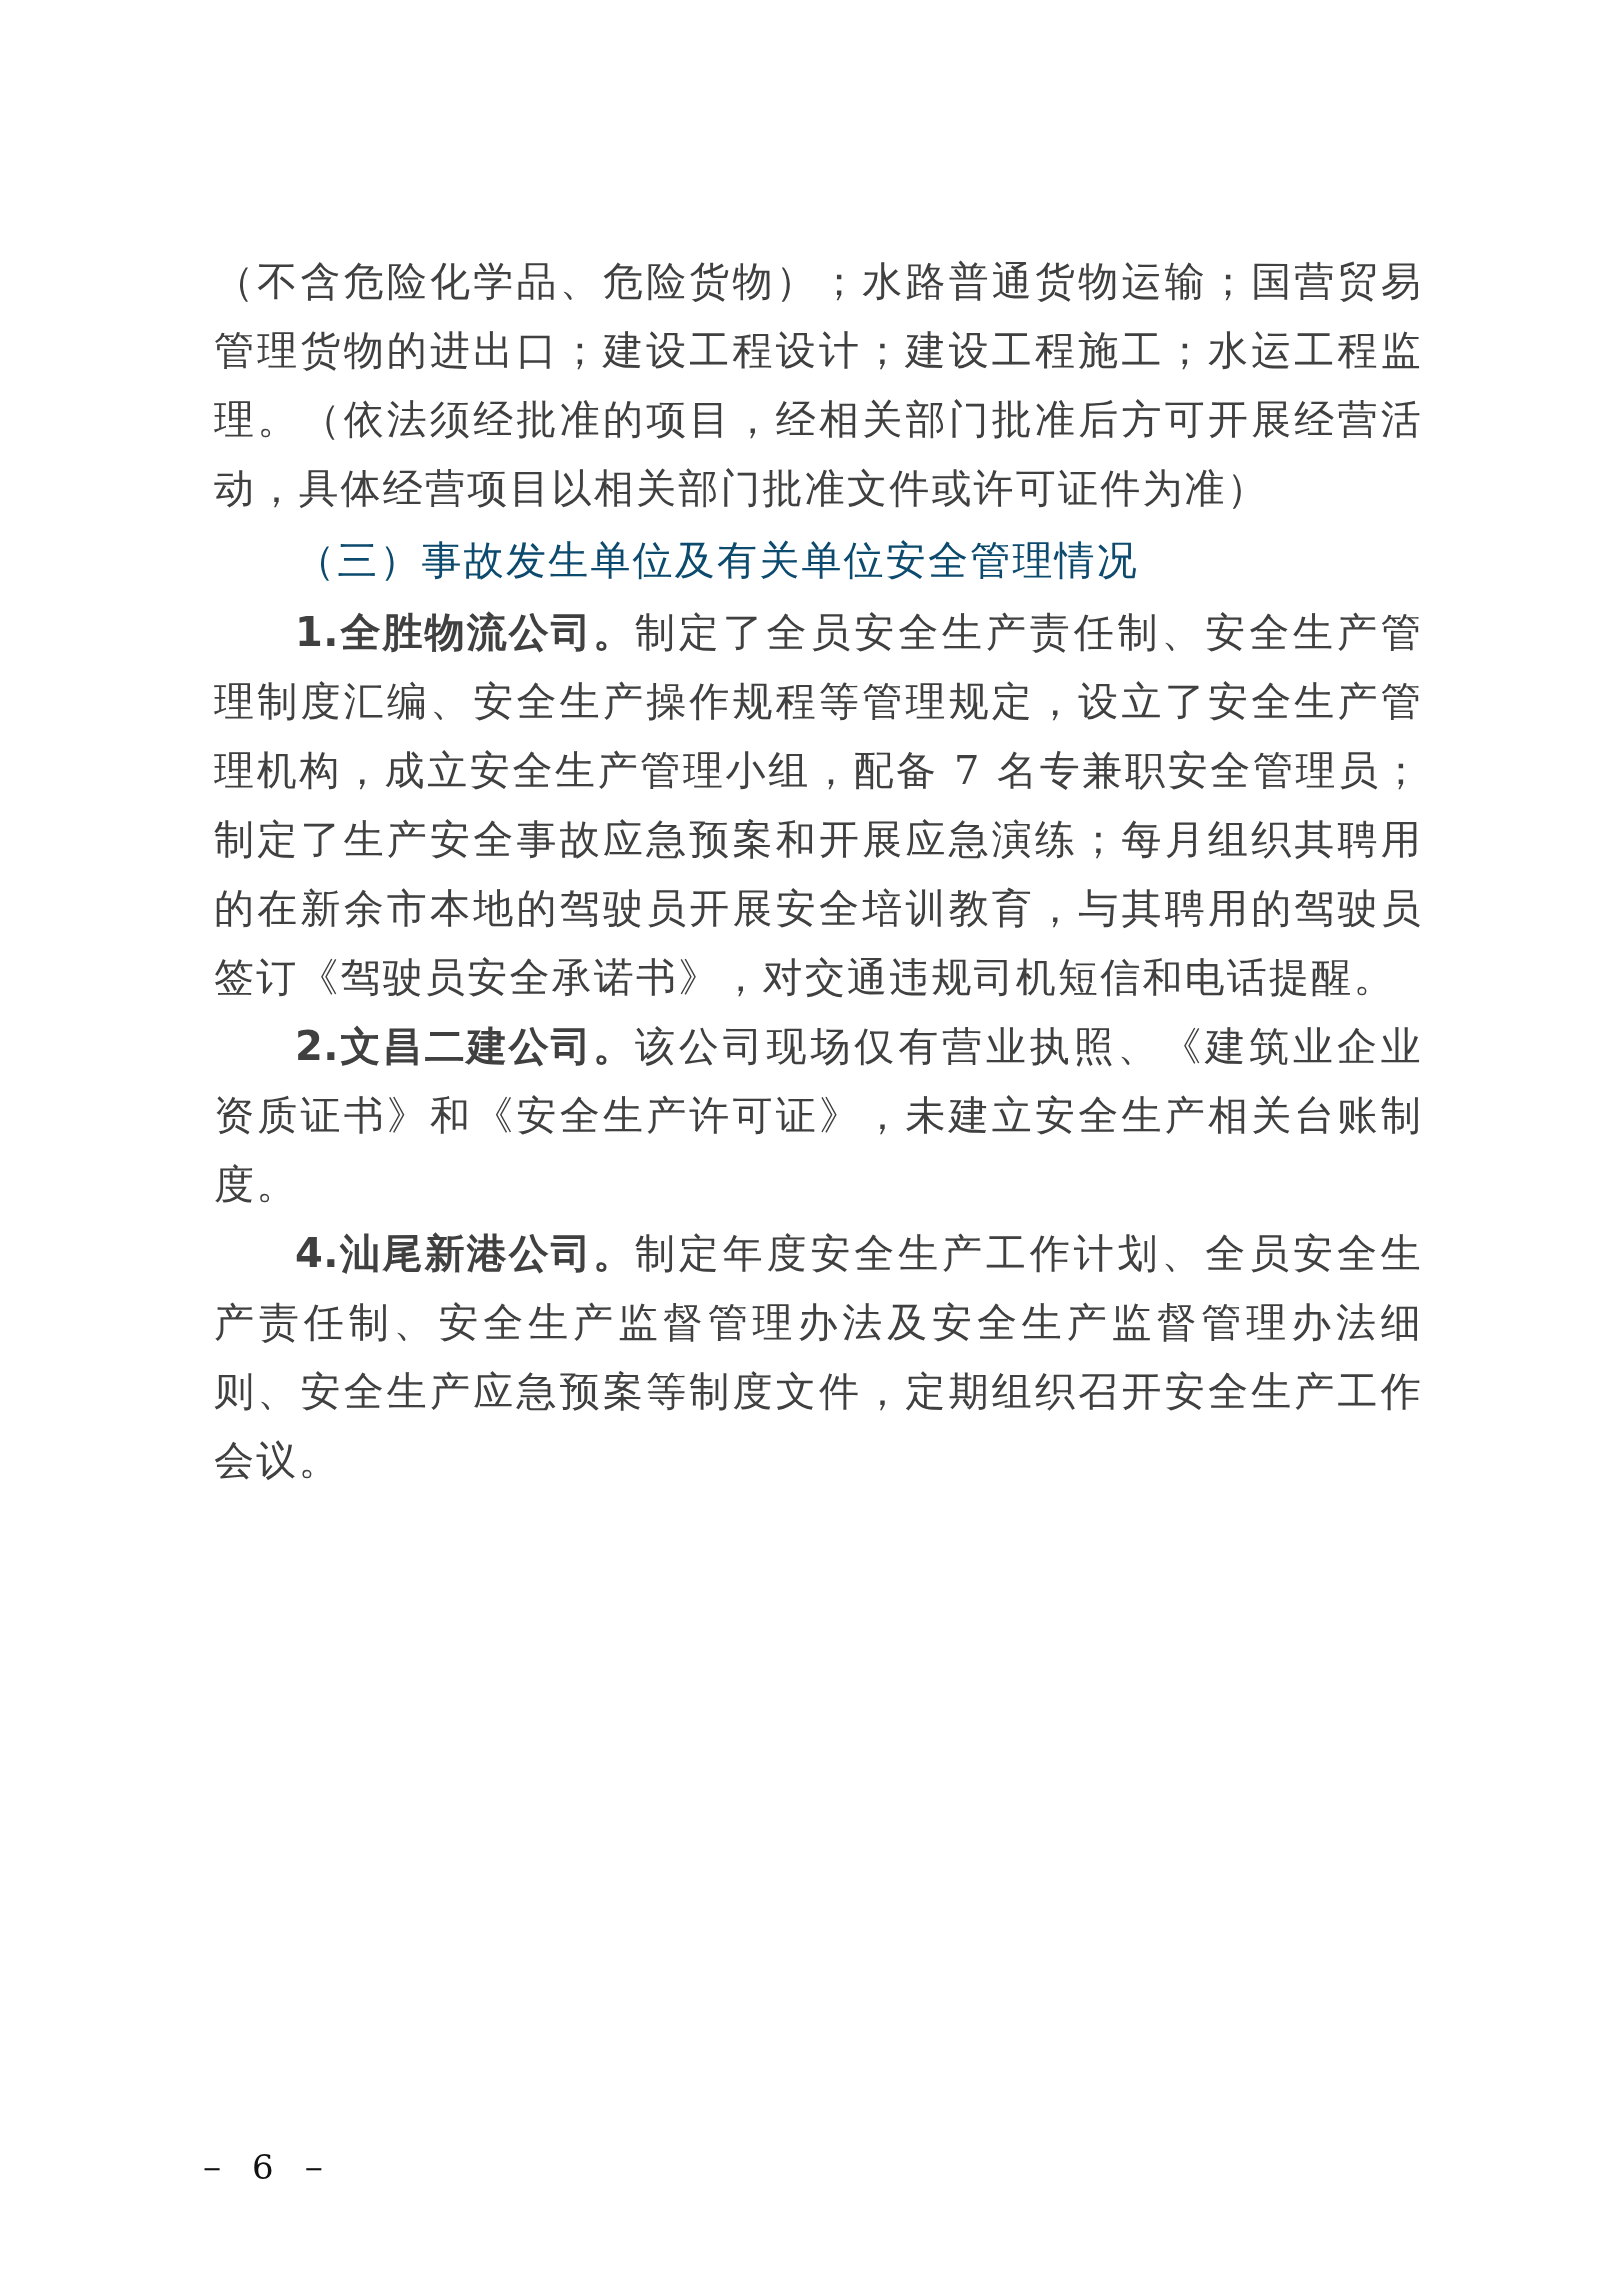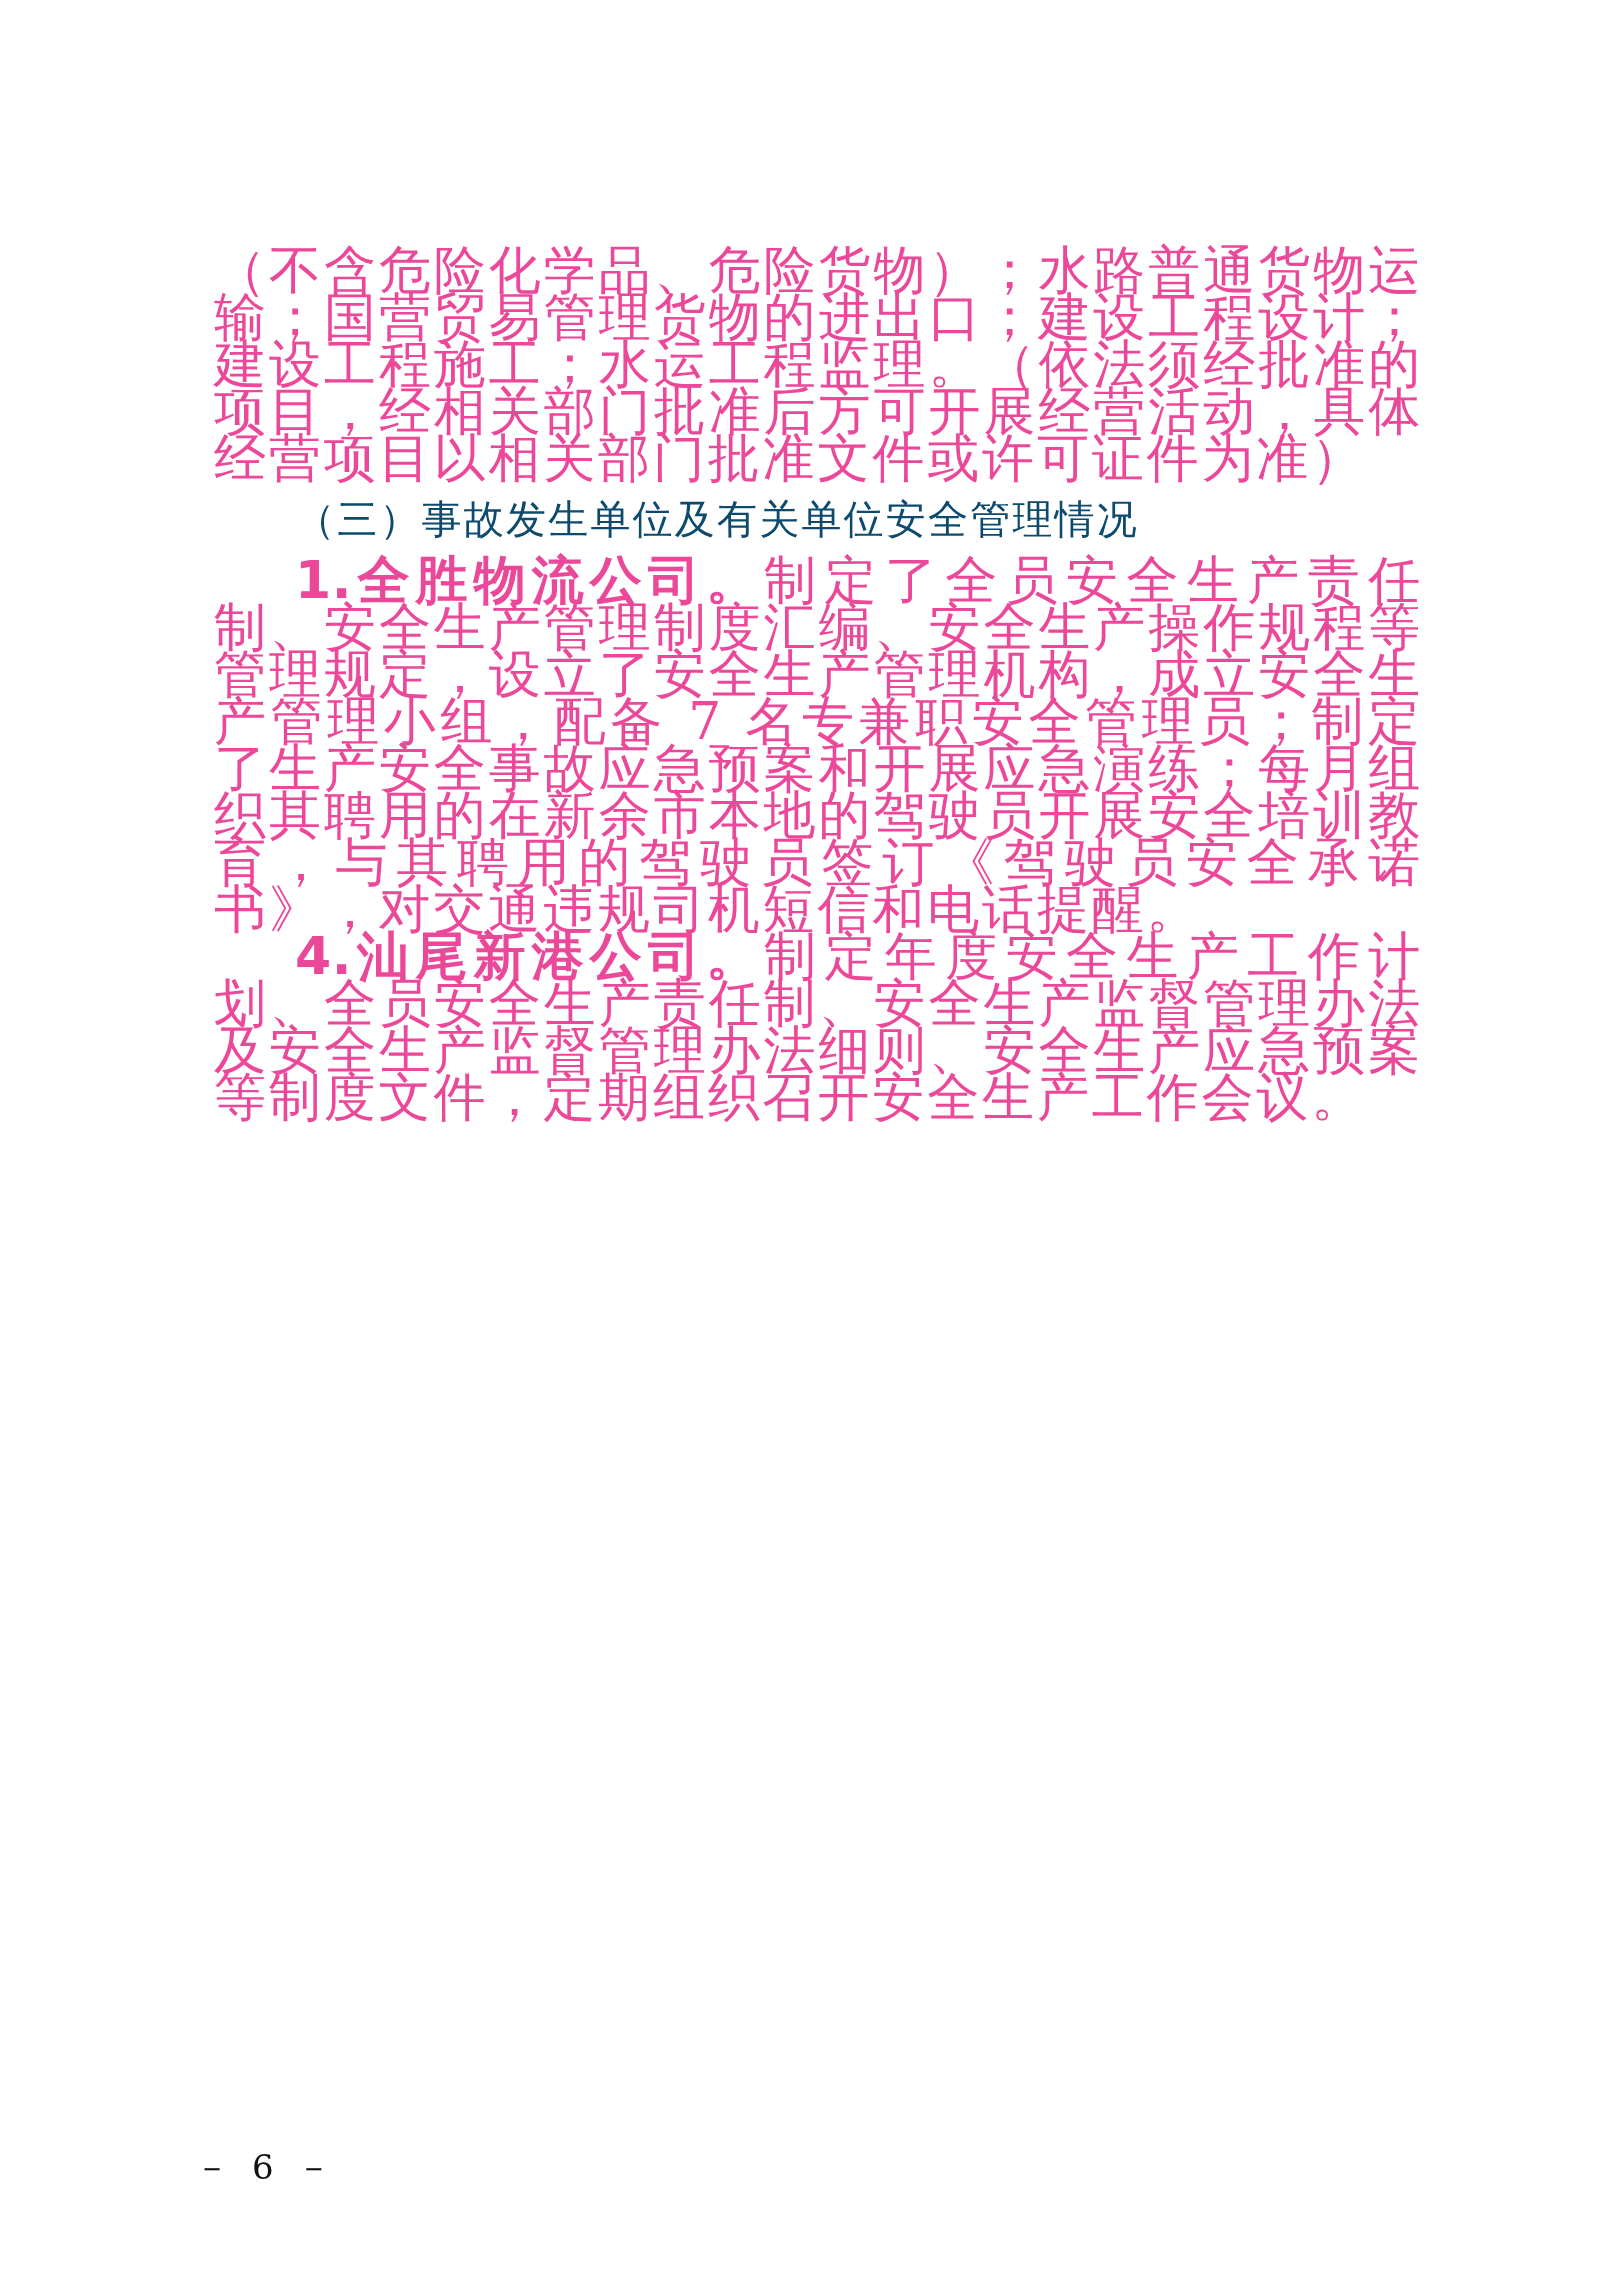--- a/index.html
+++ b/index.html
@@ -25,27 +25,27 @@
   .doc-body {
     position: absolute;
     left: 214px;
     top: 247px;
     width: 1209px;
   }
 
   .para {
     margin: 0;
     padding: 0;
-    font-size: 52px;
-    line-height: 47px;
+    font-size: 40px;
+    line-height: 69px;
     letter-spacing: 0.055em;
     text-align: justify;
     text-justify: inter-character;
     word-break: break-all;
-    color: #ec4899;
+    color: #404040;
     font-family: "DejaVu Serif", "Liberation Serif", serif;
     font-weight: 400;
   }
 
   .para.indent {
     text-indent: 81px;
   }
 
   
   .lead {
@@ -89,20 +89,21 @@
 <div class="page">
 
   <div class="doc-body">
 
     <p class="para">（不含危险化学品、危险货物）；水路普通货物运输；国营贸易管理货物的进出口；建设工程设计；建设工程施工；水运工程监理。（依法须经批准的项目，经相关部门批准后方可开展经营活动，具体经营项目以相关部门批准文件或许可证件为准）</p>
 
     <p class="section-head">（三）事故发生单位及有关单位安全管理情况</p>
 
     <p class="para indent"><span class="lead">1.全胜物流公司。</span><span>制定了全员安全生产责任制、安全生产管理制度汇编、安全生产操作规程等管理规定，设立了安全生产管理机构，成立安全生产管理小组，配备 7 名专兼职安全管理员；制定了生产安全事故应急预案和开展应急演练；每月组织其聘用的在新余市本地的驾驶员开展安全培训教育，与其聘用的驾驶员签订《驾驶员安全承诺书》，对交通违规司机短信和电话提醒。</span></p>
 
+    <p class="para indent"><span class="lead">2.文昌二建公司。</span><span>该公司现场仅有营业执照、《建筑业企业资质证书》和《安全生产许可证》，未建立安全生产相关台账制度。</span></p>
 
 
     <p class="para indent"><span class="lead">4.汕尾新港公司。</span><span>制定年度安全生产工作计划、全员安全生产责任制、安全生产监督管理办法及安全生产监督管理办法细则、安全生产应急预案等制度文件，定期组织召开安全生产工作会议。</span></p>
 
   </div>
 
   <div class="page-footer">
     <span class="folio">－ 6 －</span>
   </div>
 

